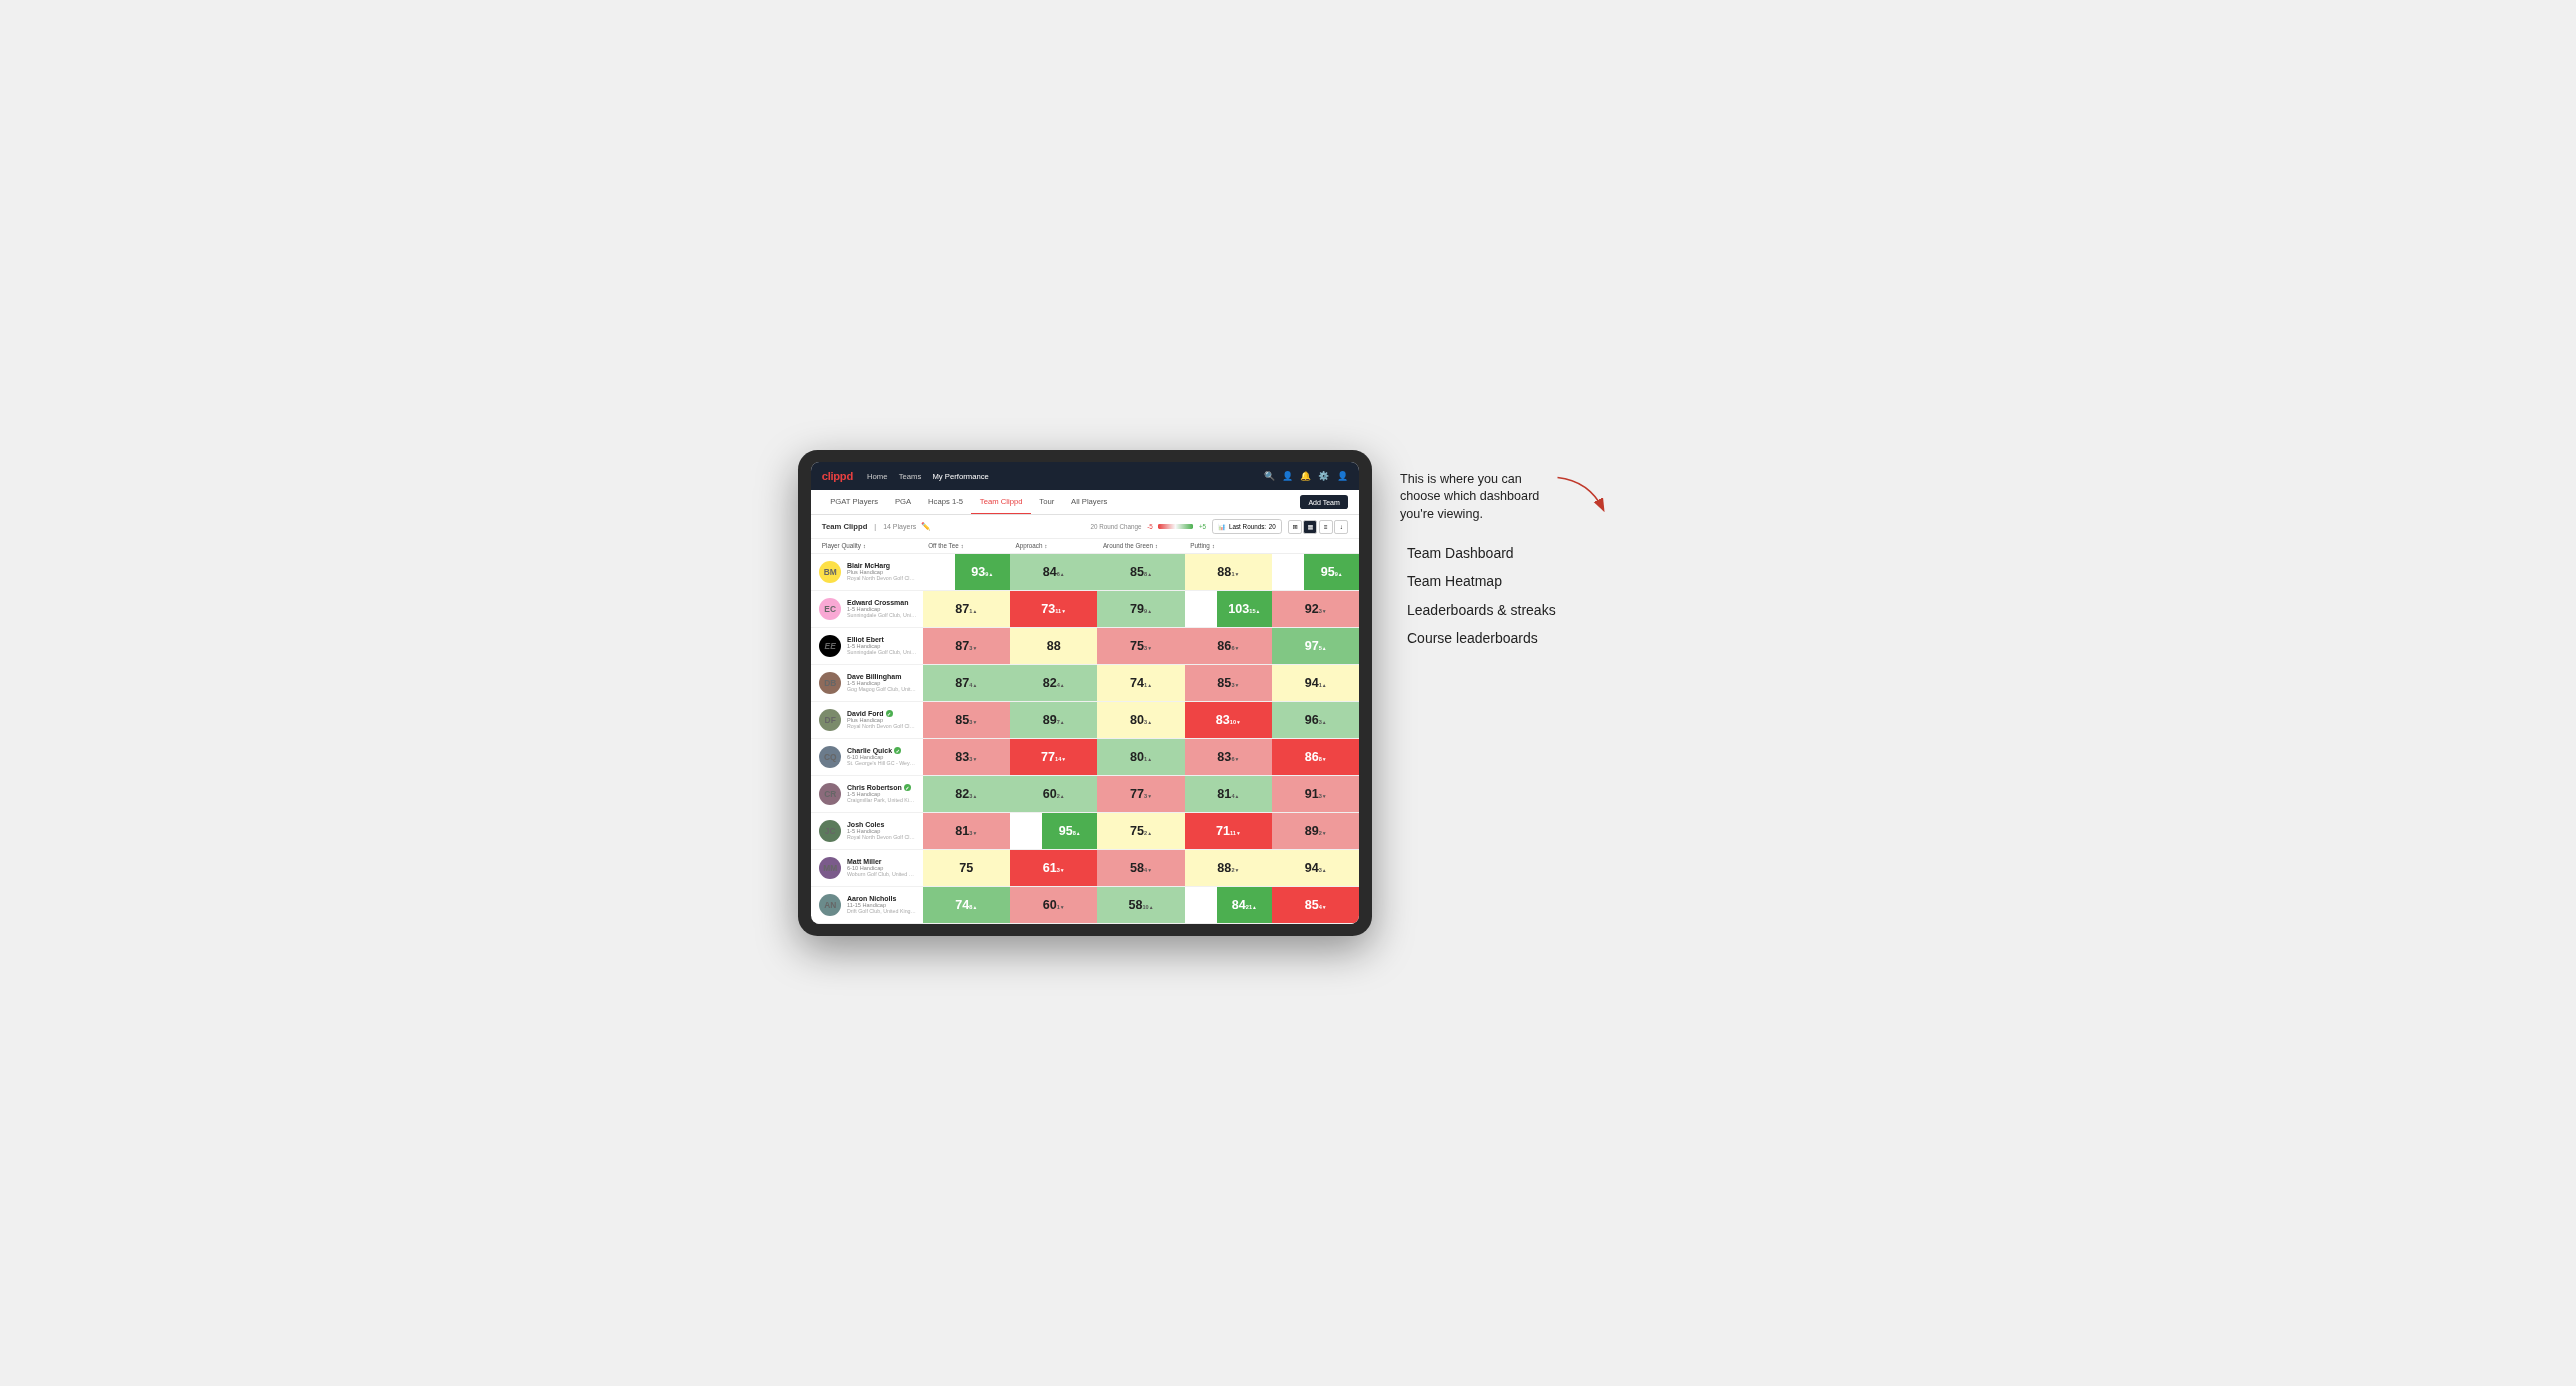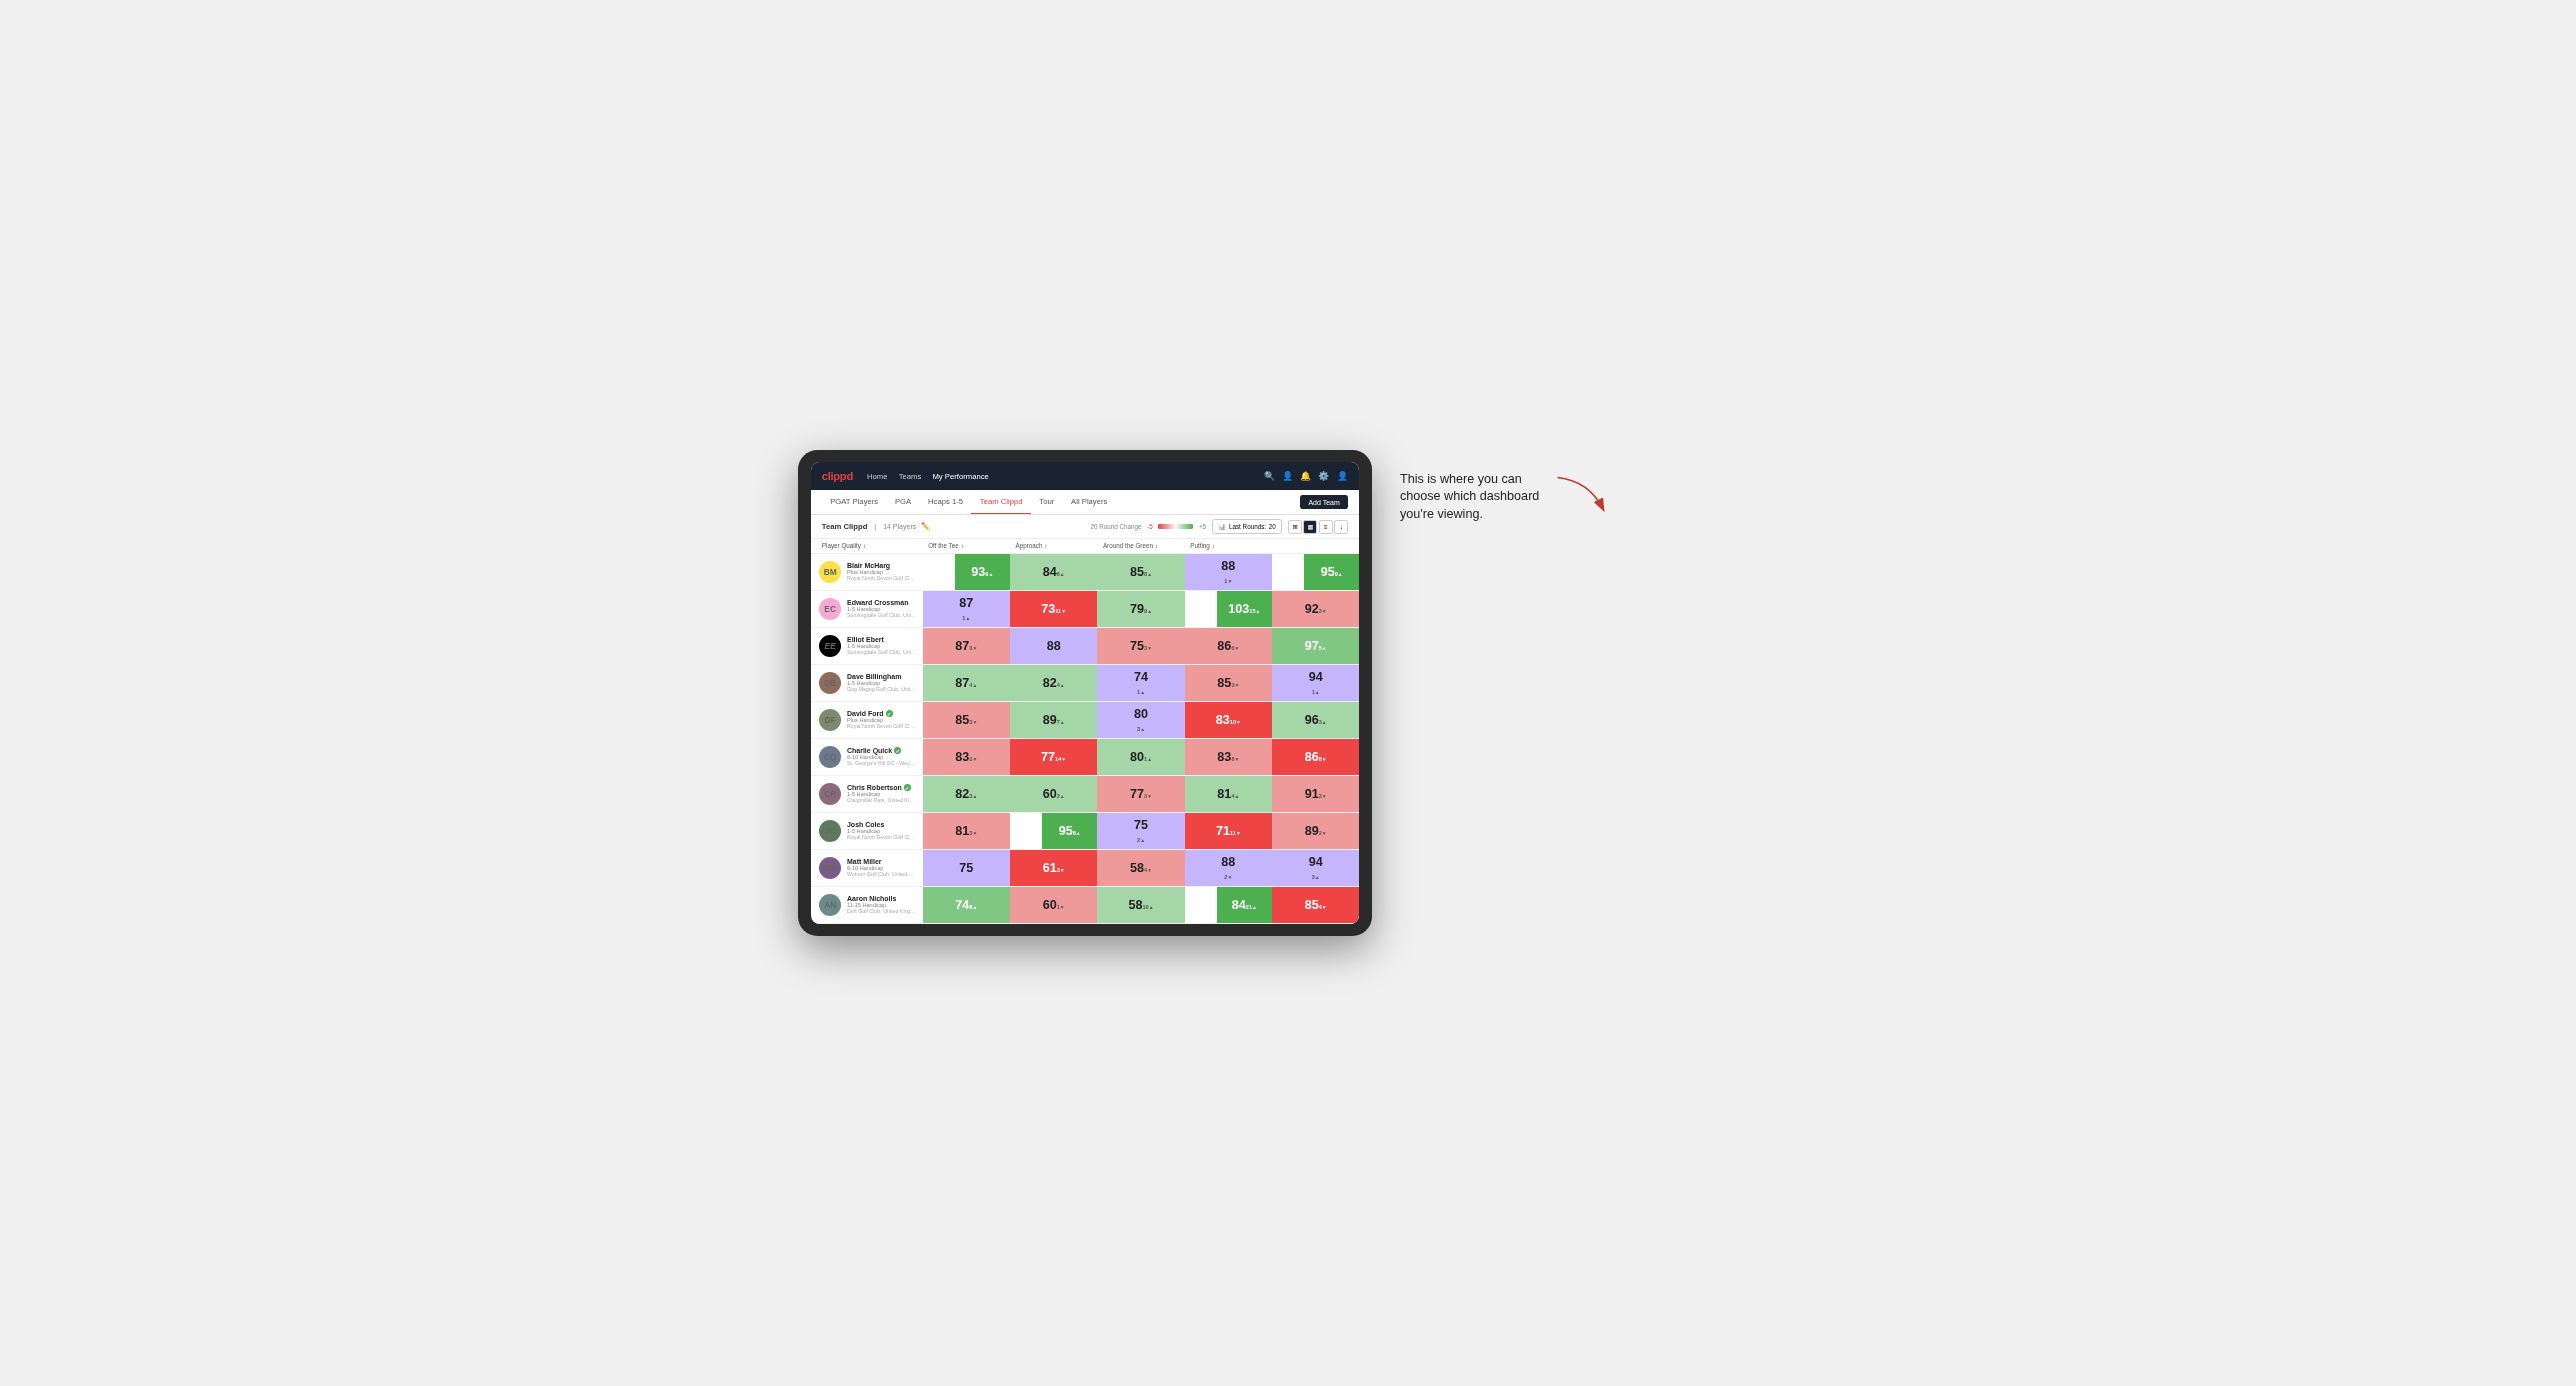--- a/index.html
+++ b/index.html
@@ -331,21 +331,21 @@
       font-size: 12.6px;
       font-weight: 700;
       color: #222;
     }
 
     .bg-green-strong { background: #4caf50; margin-left: 32px; }
     .bg-green-light { background: #a5d6a7; }
     .bg-green-mid { background: #81c784; }
     .bg-red-strong { background: #ef4444; }
     .bg-red-light { background: #ef9a9a; }
-    .bg-white { background: #c4b5fd; flex-direction: column; }
+    .bg-white { background: #fef9c3; }
 
     .text-white { color: #fff !important; }
     .text-dark { color: #222 !important; }
 
     
     .annotation-panel {
       flex: 0 0 210px;
       padding-top: 21px;
     }
 
@@ -891,16 +891,22 @@
       <svg class="arrow-svg" width="56" height="42" viewBox="0 0 80 60">
         <path d="M5 5 Q50 10 70 50" stroke="#c0392b" stroke-width="2.5" fill="none" marker-end="url(#arr)"></path>
         <defs>
           <marker id="arr" markerWidth="8" markerHeight="8" refX="6" refY="3" orient="auto">
             <path d="M0,0 L0,6 L8,3 z" fill="#c0392b"></path>
           </marker>
         </defs>
       </svg>
     </div>
 
+    <div class="menu-items-list">
+      <span class="menu-item-label">Team Dashboard</span>
+      <span class="menu-item-label">Team Heatmap</span>
+      <span class="menu-item-label">Leaderboards &amp; streaks</span>
+      <span class="menu-item-label">Course leaderboards</span>
+    </div>
   </div>
 
 </div>
 
 
 </body></html>

